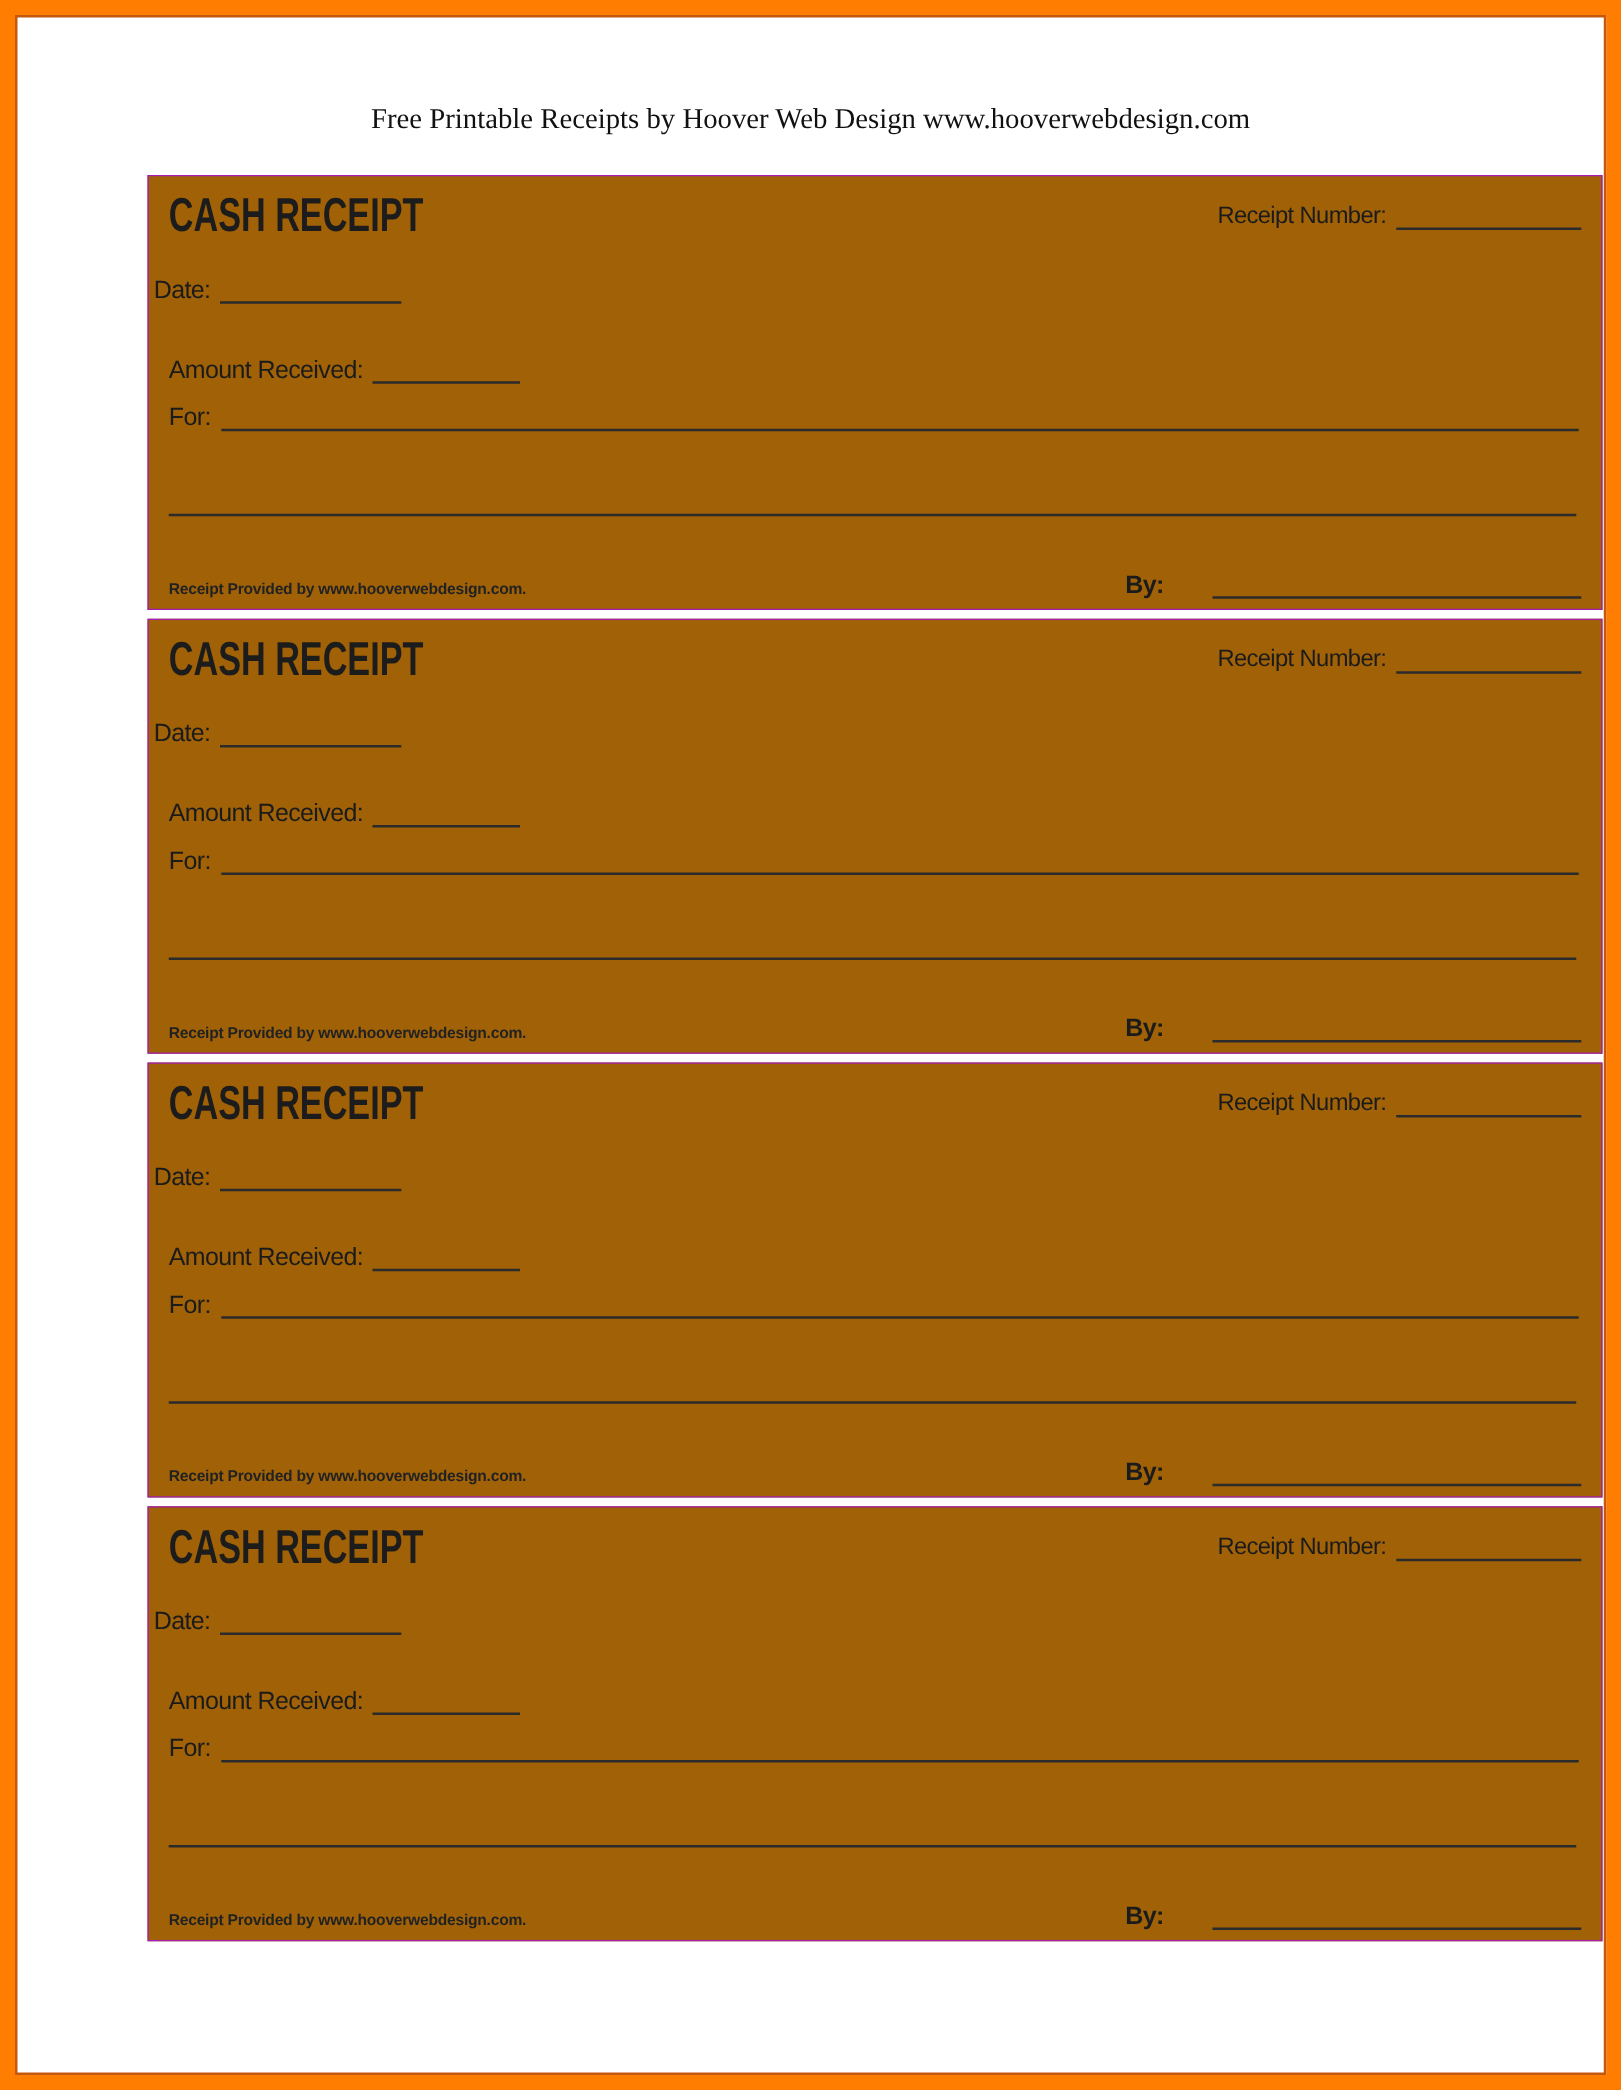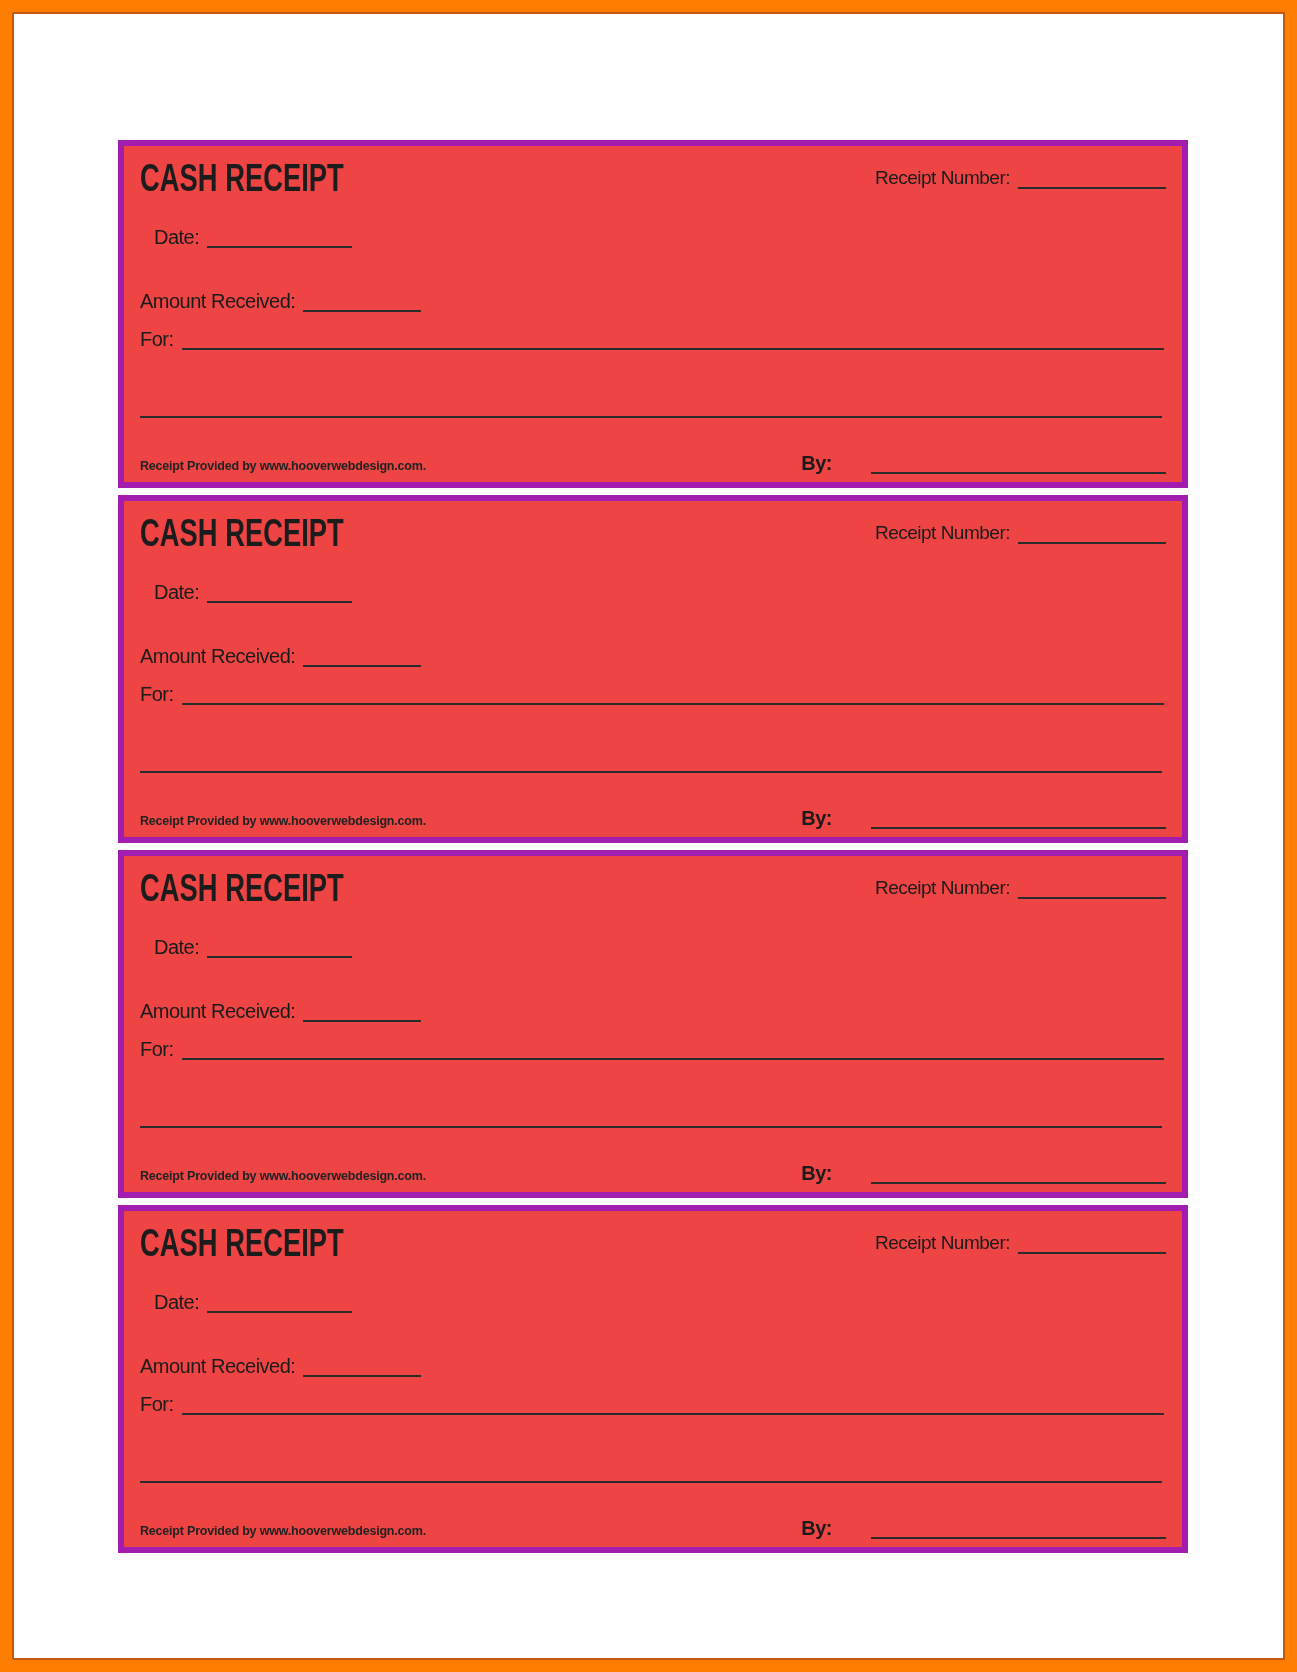--- a/index.html
+++ b/index.html
@@ -25,23 +25,23 @@
     font-family: "Liberation Serif", serif;
     font-size: 23px;
     color: #111;
     white-space: nowrap;
   }
   .receipts {
     position: absolute;
     top: 126px; left: 104px;
   }
   .receipt {
-    width: 1070px; height: 348px;
-    border: 6px solid #a21caf;
-    background: #ef4444;
+    width: 1164px; height: 348px;
+    border: 1px solid #a21caf;
+    background: #a16207;
     position: relative;
     margin-bottom: 7px;
   }
   .cash-title {
     position: absolute;
     left: 16px; top: 12px;
     font-size: 38px;
     font-weight: 600;
     letter-spacing: 0px;
     line-height: 1.1;
@@ -68,21 +68,21 @@
     letter-spacing: -0.5px;
     margin-right: 8px;
     line-height: 1.1;
   }
   .blank {
     display: inline-block;
     border-bottom: 2px solid #2b2b2b;
     height: 14px;
   }
   .rn-row   { top: 22px;  right: 16px; }
-  .date-row { top: 80px;  left: 30px; }
+  .date-row { top: 80px;  left: 4px; }
   .amt-row  { top: 144px; left: 16px; }
   .for-row  { top: 182px; left: 16px; right: 18px; }
   .for-row .blank { flex: 1; }
   .cont-line {
     position: absolute;
     left: 16px; right: 20px; top: 256px;
     height: 16px;
     border-bottom: 2px solid #2b2b2b;
   }
   .bottom-row {
@@ -102,20 +102,21 @@
   .by-group { display: flex; align-items: flex-end; gap: 31px; }
   .w148 { width: 148px; }
   .w145 { width: 145px; }
   .w118 { width: 118px; }
   .w295 { width: 295px; }
 </style>
 </head>
 <body>
 
 <div class="page">
+  <div class="header-title">Free Printable Receipts by Hoover Web Design www.hooverwebdesign.com</div>
 
   <div class="receipts">
 
     <div class="receipt">
       <div class="cash-title">CASH RECEIPT</div>
       <div class="row rn-row">
         <span class="lbl-sm">Receipt Number:</span>
         <span class="blank w148"></span>
       </div>
       <div class="row date-row">

